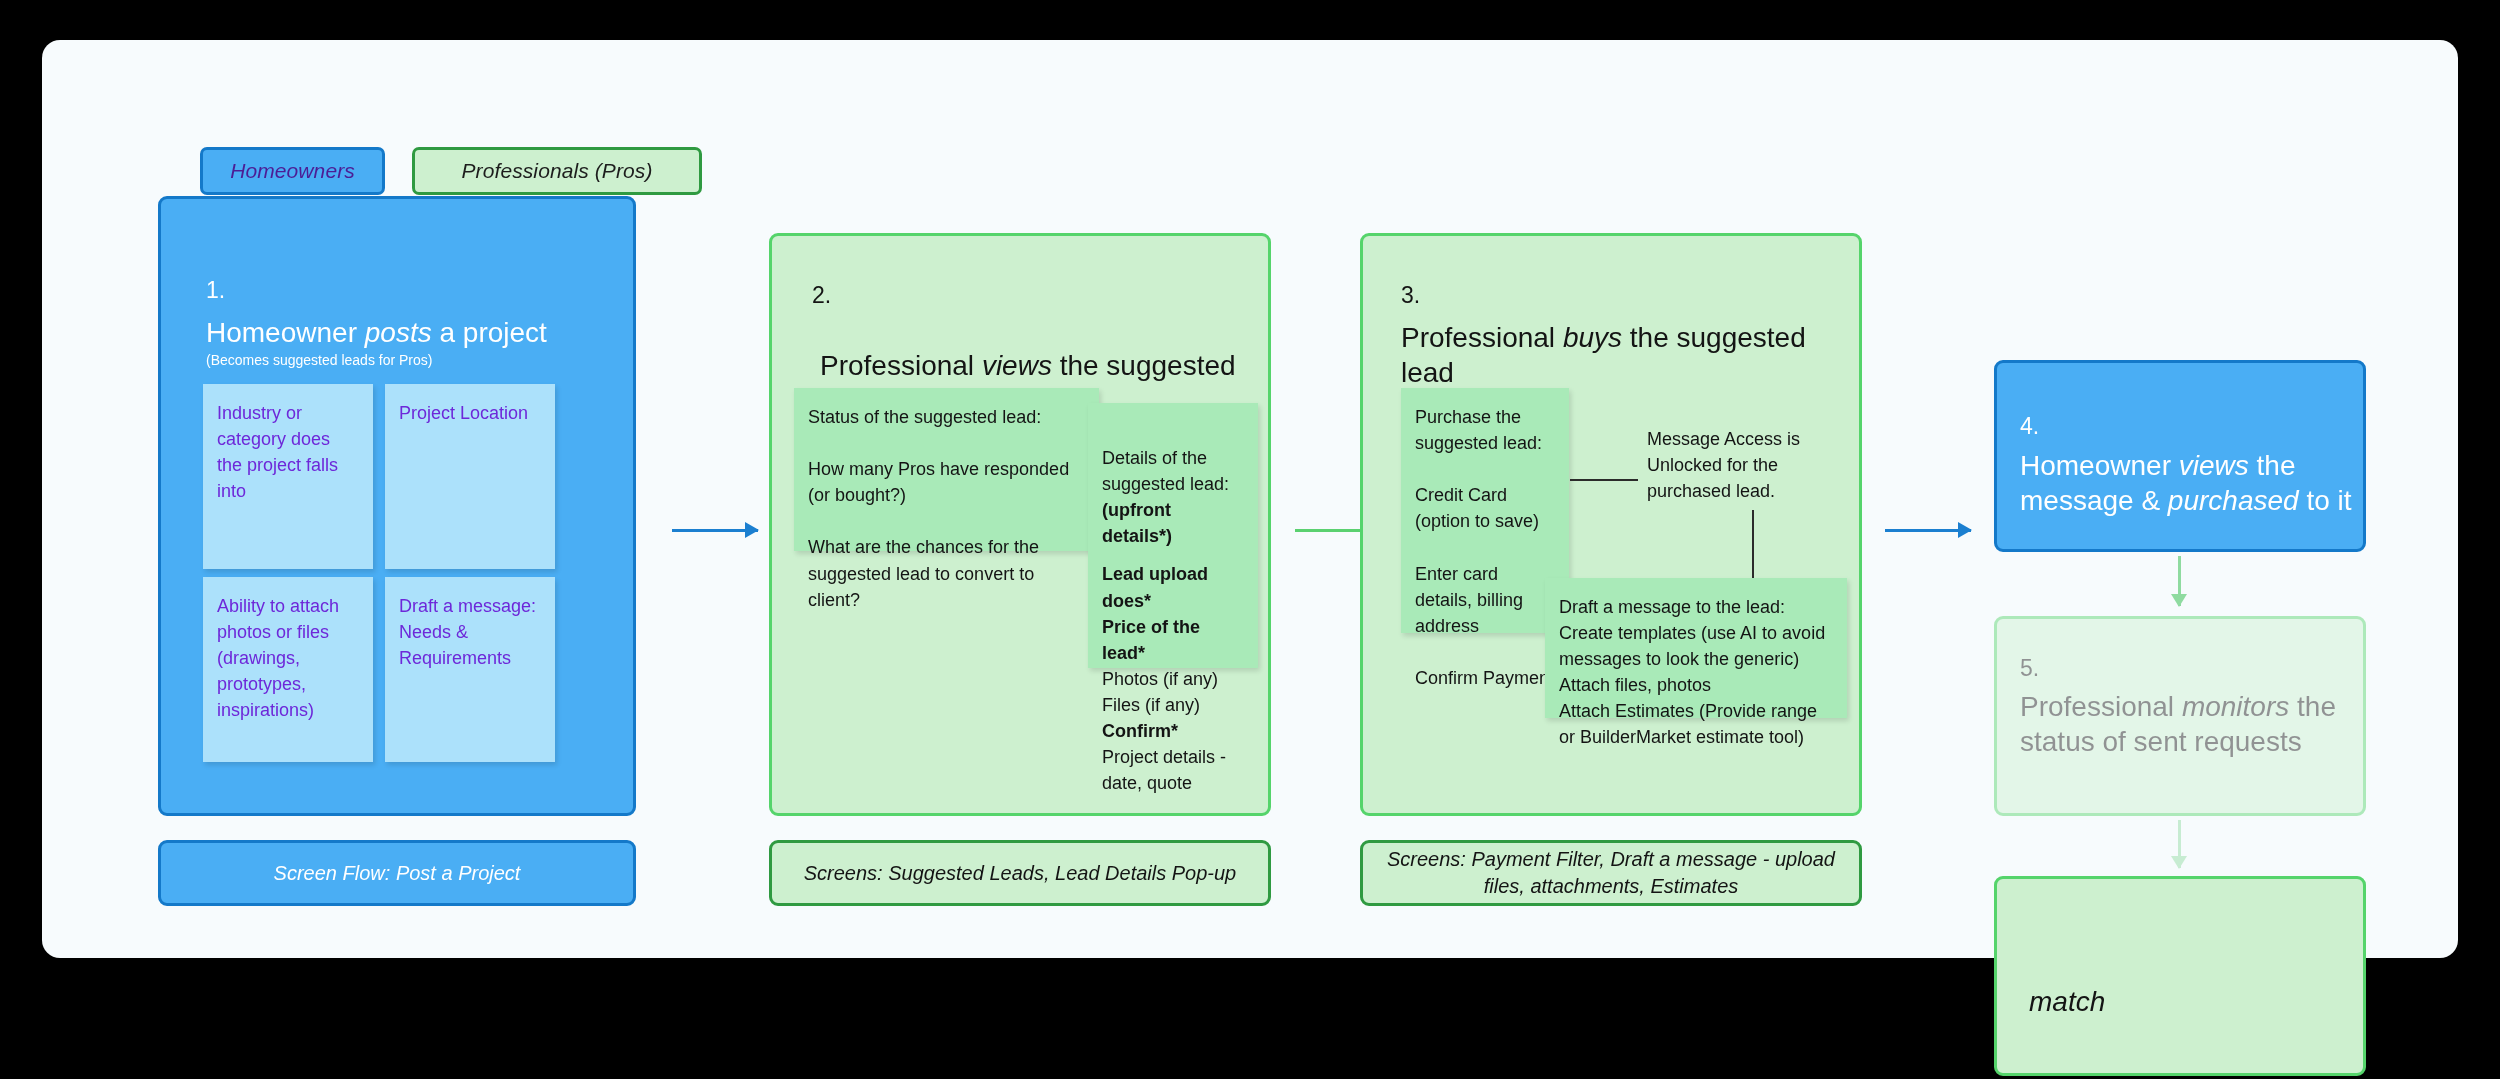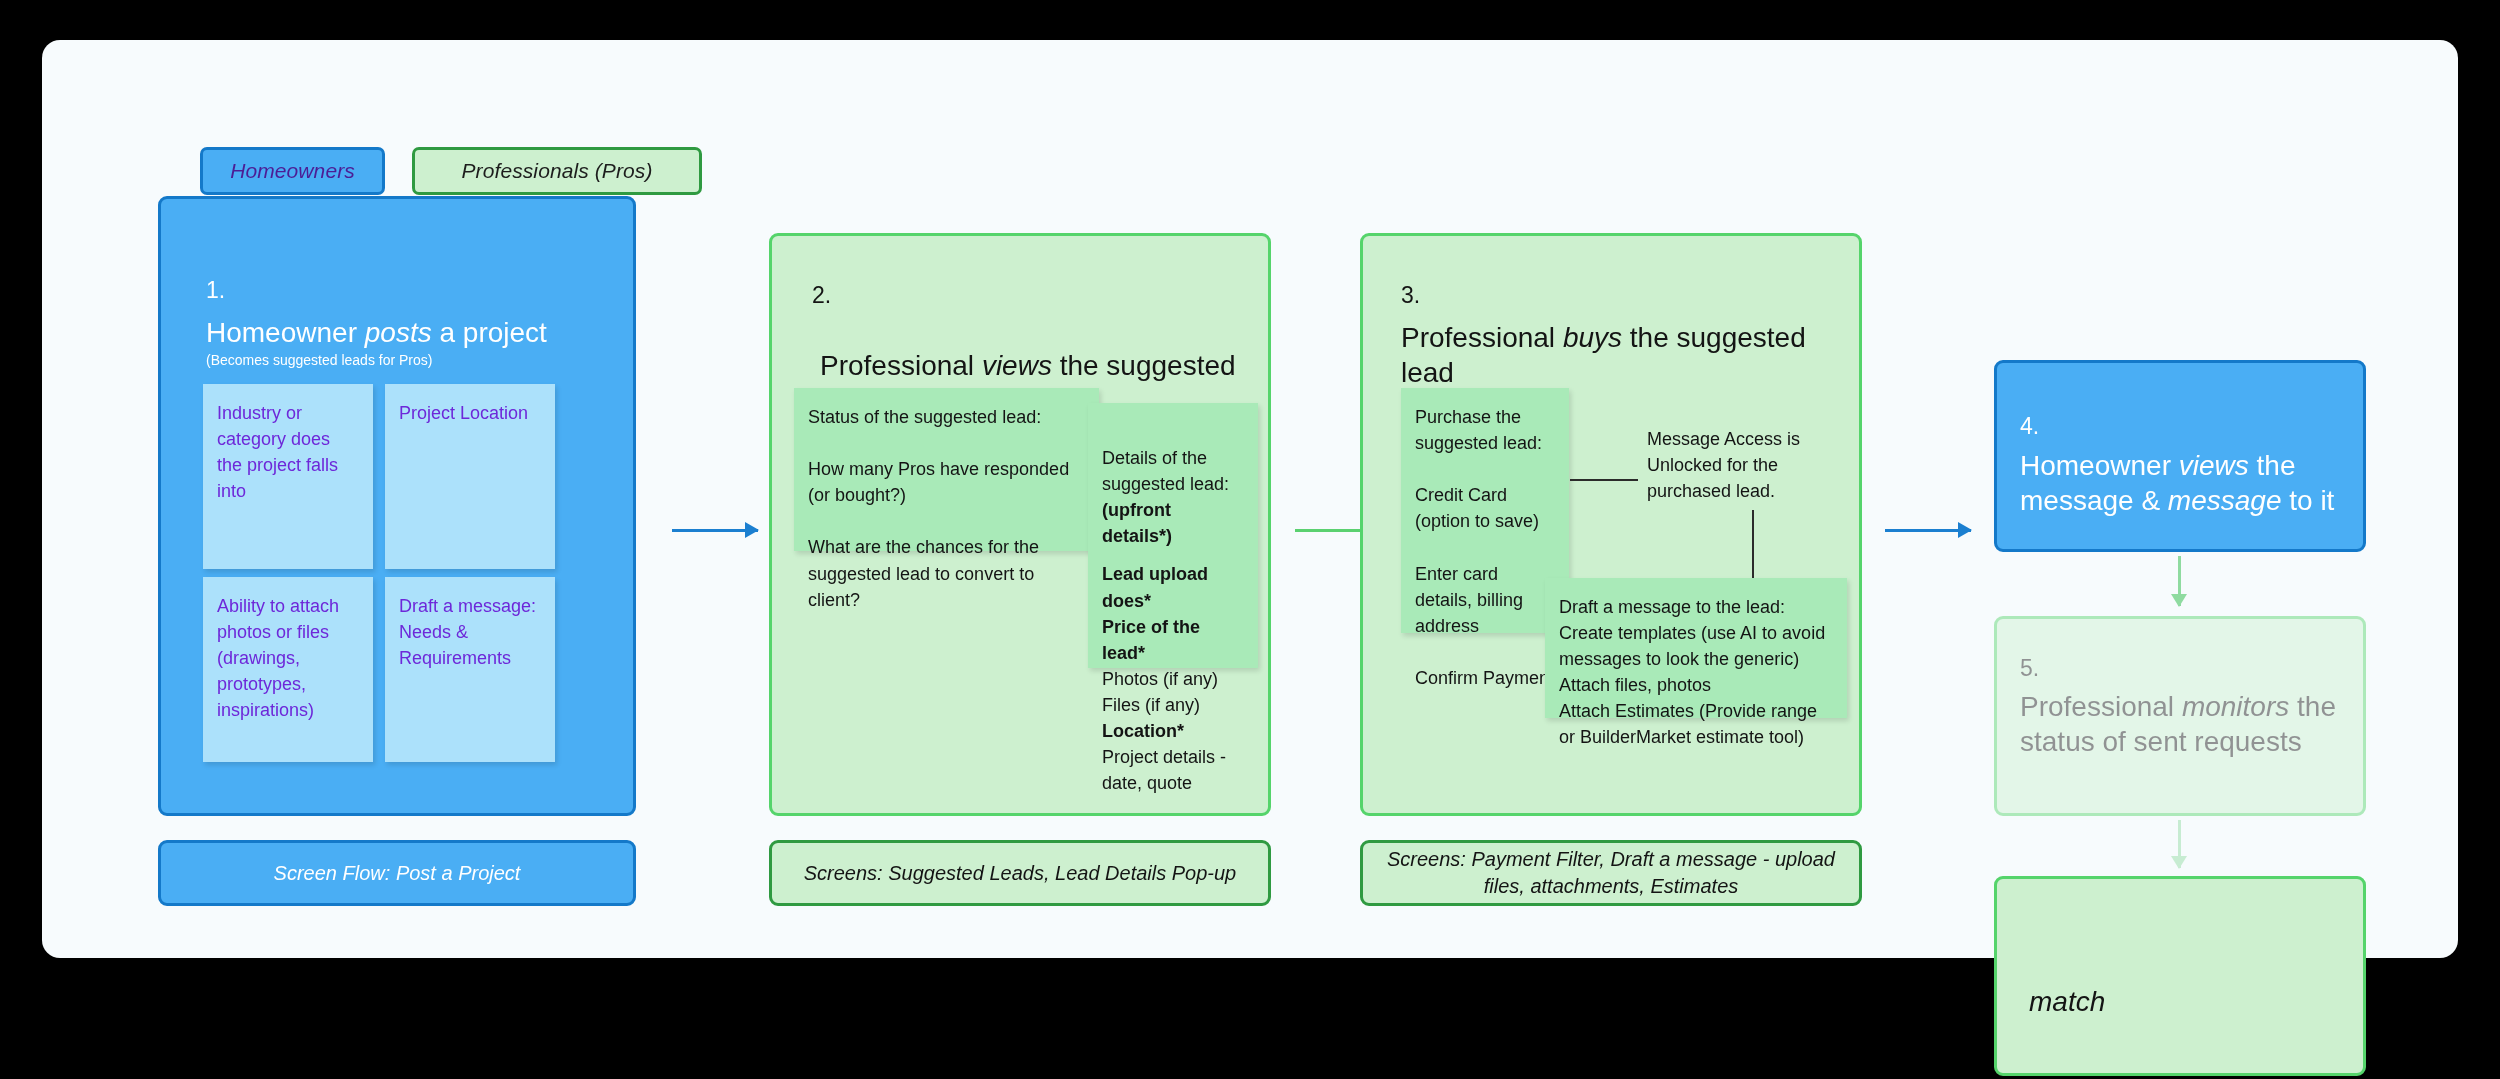--- a/index.html
+++ b/index.html
@@ -161,21 +161,21 @@
         <span>Professional </span><span class="i">views</span><span> the suggested leads</span>
       </div>
 
       <div class="note note-green" style="left:22px; top:152px; width:305px; height:163px;">Status of the suggested lead:
 
 How many Pros have responded (or bought?)
 
 What are the chances for the suggested lead to convert to client?</div>
 
       <div class="note note-green" style="left:316px; top:167px; width:170px; height:265px;">
-        <div id="lead-details-lines"><div>Details of the</div><div>suggested lead:</div><div class="note-b">(upfront details*)</div><div style="height: 12px;">&nbsp;</div><div class="note-b">Lead upload does*</div><div class="note-b">Price of the lead*</div><div>Photos (if any)</div><div>Files (if any)</div><div class="note-b">Location*</div><div>Project details -</div><div>date, quote</div></div>
+        <div id="lead-details-lines"><div>Details of the</div><div>suggested lead:</div><div class="note-b">(upfront details*)</div><div style="height: 12px;">&nbsp;</div><div class="note-b">Lead upload does*</div><div class="note-b">Price of the lead*</div><div>Photos (if any)</div><div>Files (if any)</div><div class="note-b">Confirm*</div><div>Project details -</div><div>date, quote</div></div>
       </div>
 
     </div>
 
     <div class="arrow arrow-green" style="left:1253px; top:489px; width:86px;">
       <div class="shaft"></div>
         <div class="head"></div>
     </div>
 
     <div class="step-card card-green" style="left:1318px; top:193px; width:502px; height:583px;">
@@ -206,21 +206,21 @@
 
     <div class="arrow arrow-blue" style="left:1843px; top:489px; width:86px;">
       <div class="shaft"></div>
         <div class="head"></div>
     </div>
 
     <div class="step-card card-blue" style="left:1952px; top:320px; width:372px; height:192px;">
       <div class="card-num text-white" style="left:23px; top:52px;">4.</div>
       <div class="card-title text-white" style="left:23px; top:85px; width:340px;">
         <span>Homeowner </span><span class="i">views</span><span> the</span>
-        <span>message &amp; </span><span class="i">message</span><span> to it</span>
+        <span>message &amp; </span><span class="i">purchased</span><span> to it</span>
       </div>
     </div>
 
     <div class="arrow-v arrow-v-green" style="left:2136px; top:516px; height:50px;">
       <div class="shaftv"></div>
         <div class="headv"></div>
     </div>
 
     <div class="step-card card-green faded-5" style="left:1952px; top:576px; width:372px; height:200px;">
       <div class="card-num text-dark" style="left:23px; top:38px;">5.</div>

